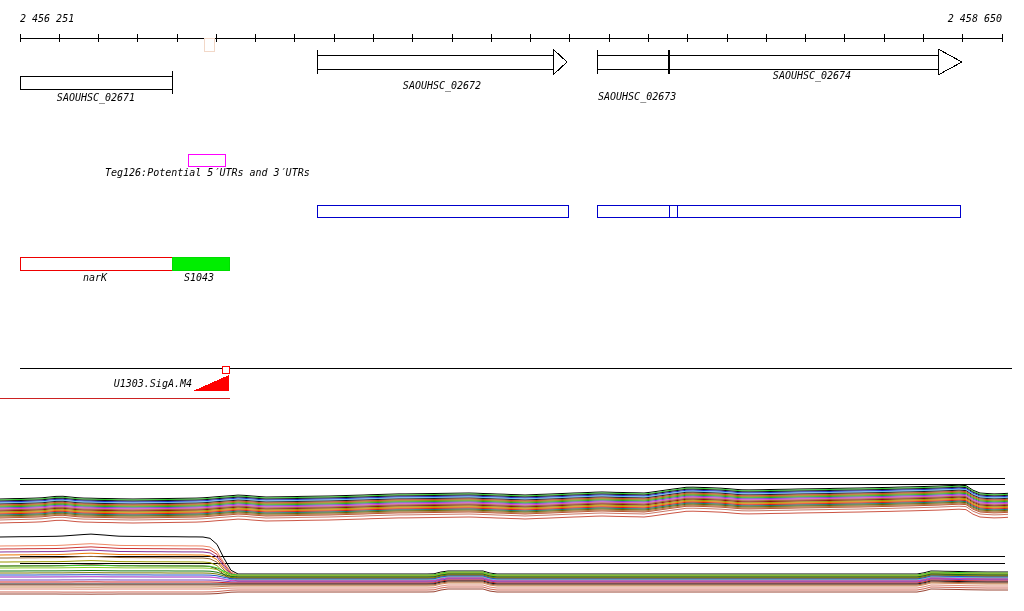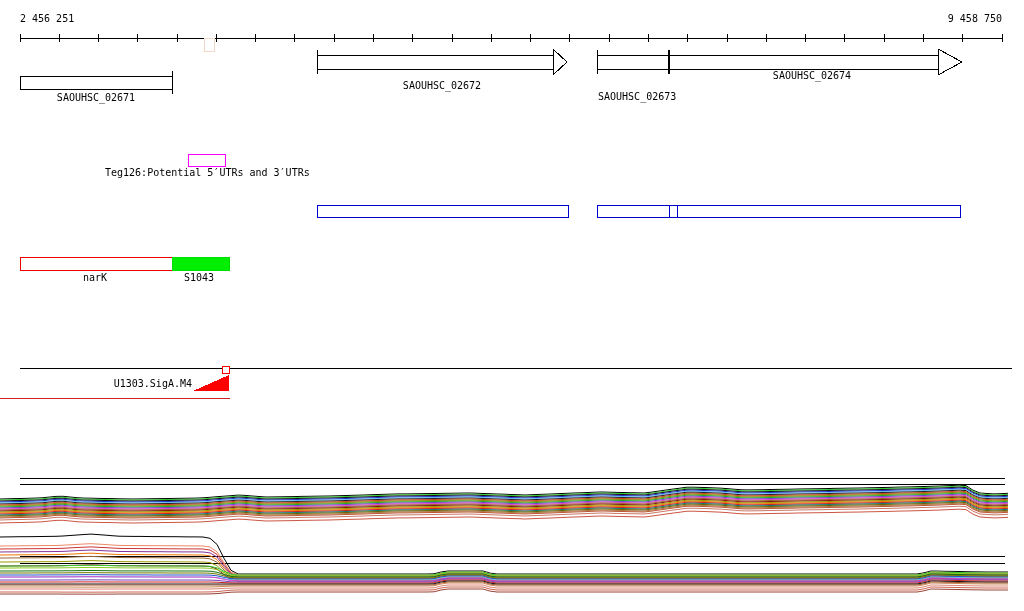--- a/index.html
+++ b/index.html
@@ -1,29 +1,29 @@
 <!DOCTYPE html>
 <html><head>
 <meta charset="utf-8">
 <style>
   html,body{margin:0;padding:0;background:#ffffff;}
   .stage{position:relative;width:1024px;height:611px;background:#ffffff;overflow:hidden;
-         font-family:"DejaVu Sans Mono",monospace;}
+         font-family:"DejaVu Sans Mono",monospace;font-style:italic;}
   .coord{position:absolute;top:13px;font-size:10px;color:#000;white-space:pre;}
   #coord-start{left:20px;}
   #coord-end{right:22px;}
   svg text{font-family:"DejaVu Sans Mono",monospace;font-size:10px;fill:#000000;}
   #view{position:absolute;left:0;top:0;}
 </style>
 </head>
 <body>
 
 <div class="stage">
   <span class="coord" id="coord-start">2 456 251</span>
-  <span class="coord" id="coord-end">9 458 750</span>
+  <span class="coord" id="coord-end">2 458 650</span>
   <svg id="view" width="1024" height="611">
       <g shape-rendering="crispEdges">
         <line x1="20" y1="38" x2="1002" y2="38" stroke="#000"></line>
         <line x1="20" y1="34" x2="20" y2="42" stroke="#000"></line>
         <line x1="59.28" y1="34" x2="59.28" y2="42" stroke="#000"></line>
         <line x1="98.56" y1="34" x2="98.56" y2="42" stroke="#000"></line>
         <line x1="137.84" y1="34" x2="137.84" y2="42" stroke="#000"></line>
         <line x1="177.12" y1="34" x2="177.12" y2="42" stroke="#000"></line>
         <line x1="216.4" y1="34" x2="216.4" y2="42" stroke="#000"></line>
         <line x1="255.68" y1="34" x2="255.68" y2="42" stroke="#000"></line>

